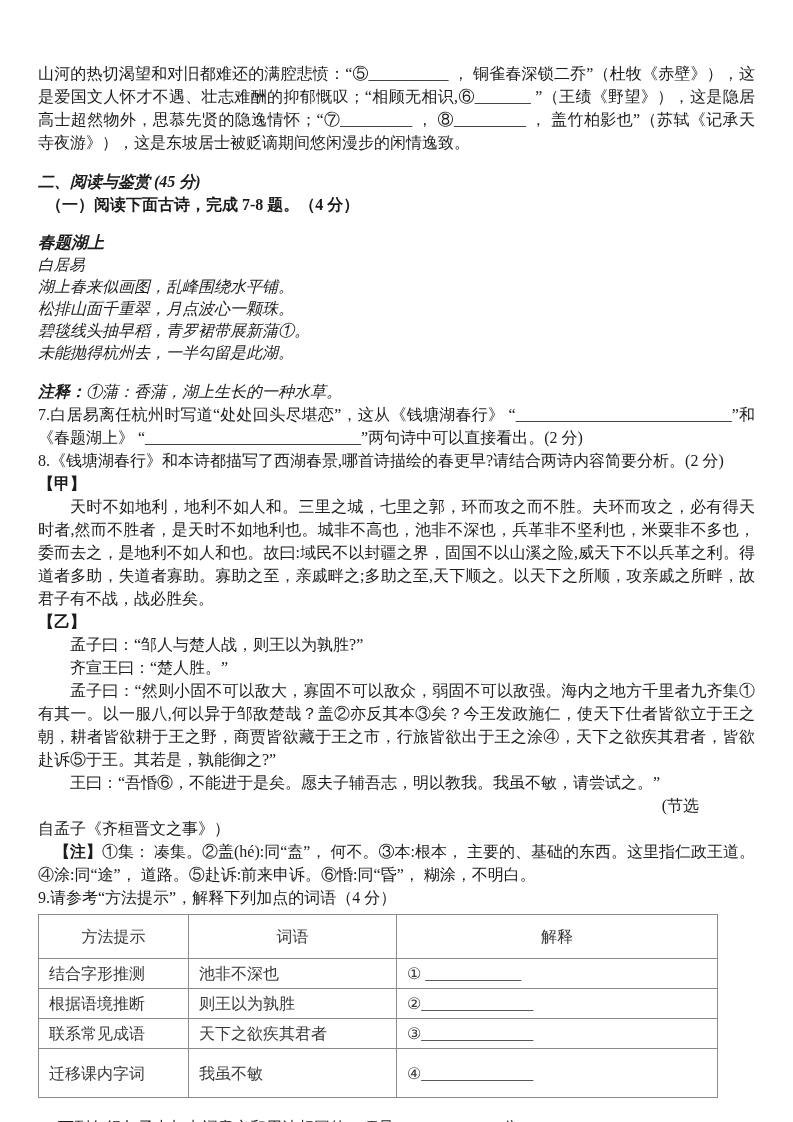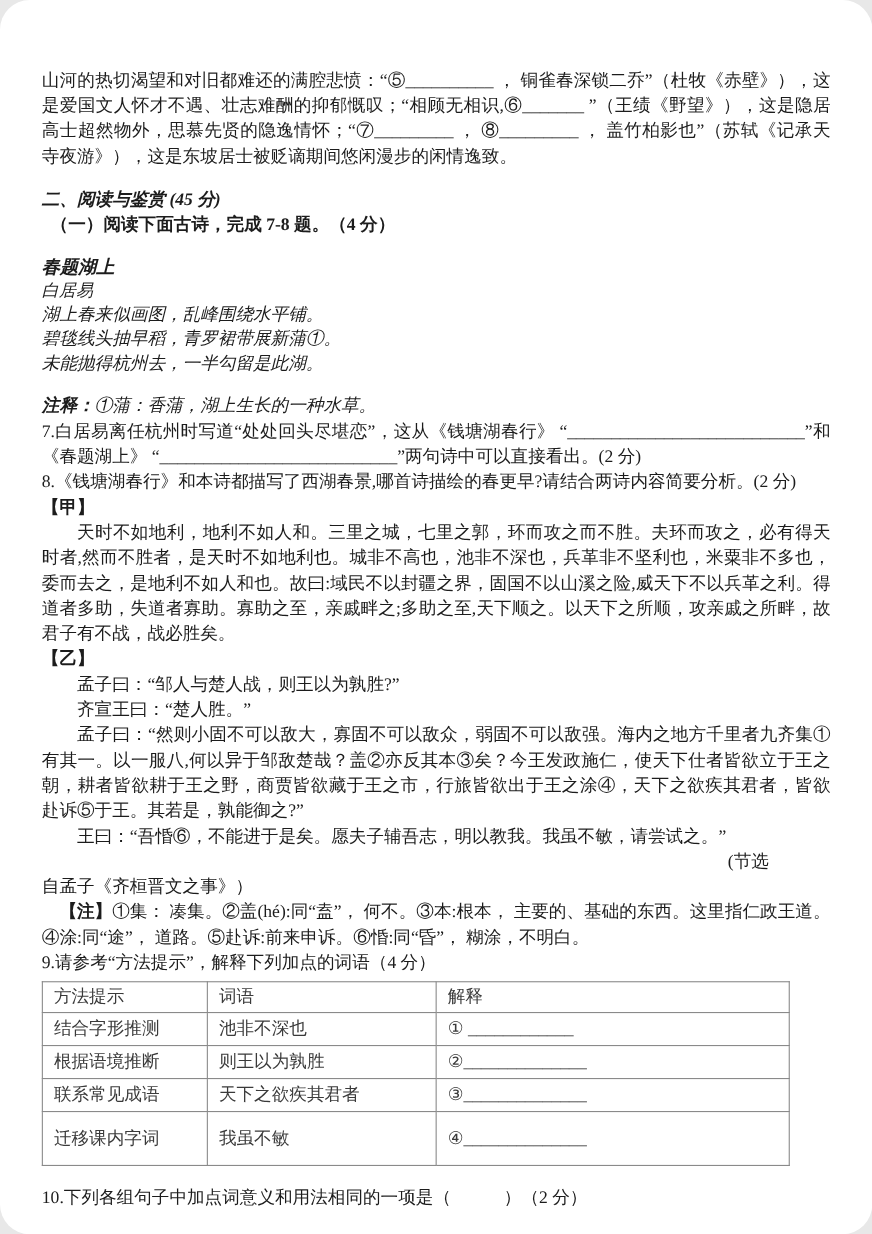--- a/index.html
+++ b/index.html
@@ -8,21 +8,20 @@
     width:793px;height:1122px;
     margin:0 auto;
     background:#ffffff;
     color:#1c1c1c;
     font-family:"Liberation Serif","DejaVu Serif",serif;
     font-size:16px;
     line-height:23px;
     box-sizing:border-box;
     padding:62px 38px 0 38px;
     overflow:hidden;
-    border-radius:27px;
   }
   p{margin:0;}
   .justify{text-align:justify;text-justify:inter-ideograph;}
   .bold{font-weight:700;}
   .center{text-align:left;}
   .indent{text-indent:2em;}
   .mt4{margin-top:16px;font-style:italic;}
   .mt6{margin-top:18px;}
   .poem{line-height:22px;}
   .poem-title{font-weight:700;font-size:16.5px;}
@@ -37,39 +36,40 @@
     table-layout:fixed;
   }
   table.methods th, table.methods td{
     border:1px solid #8a8a8a;
     font-weight:400;
     padding:1px 10px;
     box-sizing:border-box;
     vertical-align:middle;
     text-align:left;
   }
-  table.methods th{text-align:left;height:28px;}
+  table.methods th{text-align:center;height:44px;}
   table.methods td{height:30px;}
   table.methods tr.tall td{height:49px;}
   col.c1{width:150px;} col.c2{width:208px;} col.c3{width:321px;}
 </style>
 </head>
 <body>
 
 <div class="page">
 
   <p class="justify">山河的热切渴望和对旧都难还的满腔悲愤：“⑤__________ ， 铜雀春深锁二乔”（杜牧《赤壁》），这是爱国文人怀才不遇、壮志难酬的抑郁慨叹；“相顾无相识,⑥_______ ”（王绩《野望》），这是隐居高士超然物外，思慕先贤的隐逸情怀；“⑦_________ ， ⑧_________ ， 盖竹柏影也”（苏轼《记承天寺夜游》），这是东坡居士被贬谪期间悠闲漫步的闲情逸致。</p>
 
   <p class="bold mt4">二、阅读与鉴赏 (45 分)</p>
   <p class="bold" style="padding-left:8px;">（一）阅读下面古诗，完成 7-8 题。（4 分）</p>
 
   <div class="center poem mt4">
     <p class="poem-title">春题湖上</p>
     <p class="poem-author">白居易</p>
     <p>湖上春来似画图，乱峰围绕水平铺。</p>
+    <p>松排山面千重翠，月点波心一颗珠。</p>
     <p>碧毯线头抽早稻，青罗裙带展新蒲①。</p>
     <p>未能抛得杭州去，一半勾留是此湖。</p>
   </div>
 
   <p class="mt4"><span class="bold">注释：</span><span>①蒲：香蒲，湖上生长的一种水草。</span></p>
 
   <p class="justify">7.白居易离任杭州时写道“处处回头尽堪恋”，这从《钱塘湖春行》 “___________________________”和《春题湖上》 “___________________________”两句诗中可以直接看出。(2 分)</p>
   <p class="justify">8.《钱塘湖春行》和本诗都描写了西湖春景,哪首诗描绘的春更早?请结合两诗内容简要分析。(2 分)</p>
 
 

